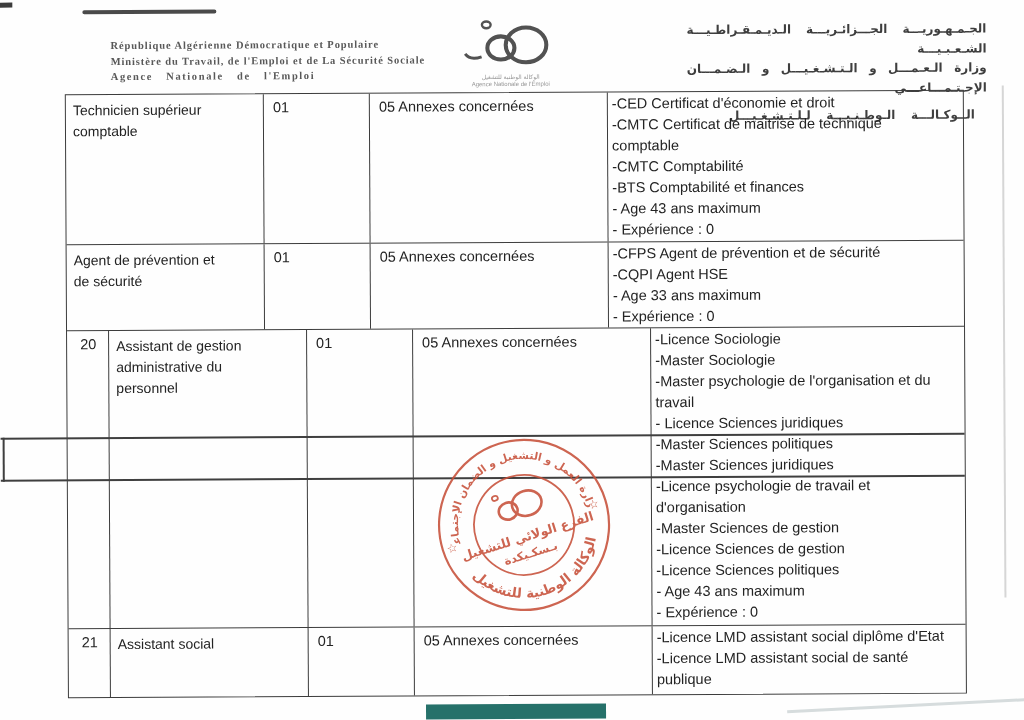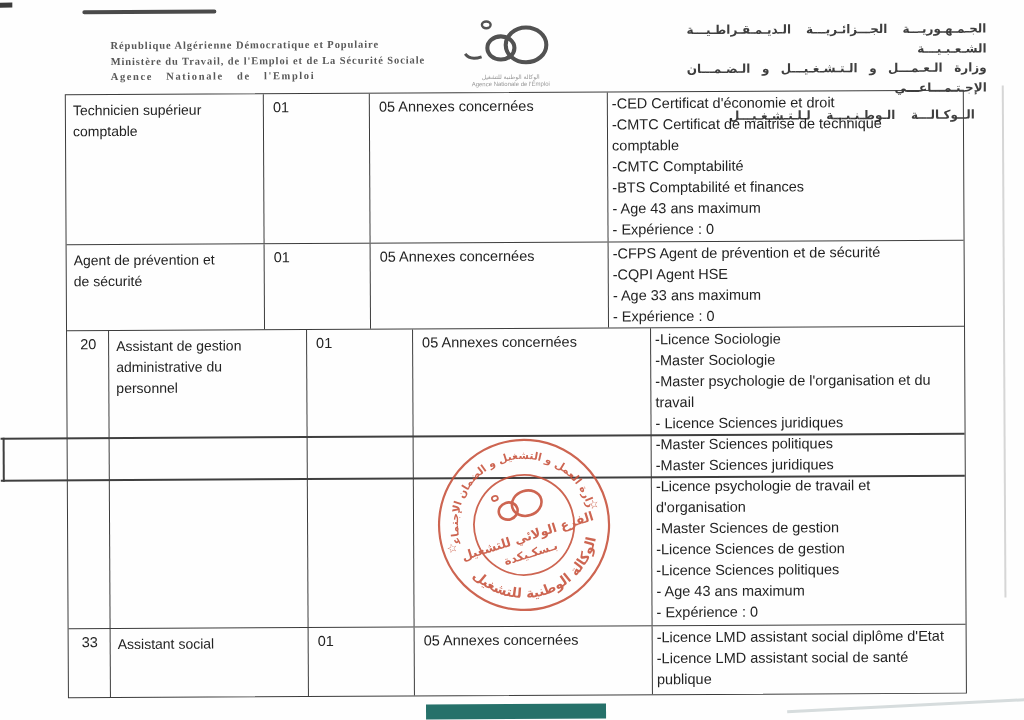--- a/index.html
+++ b/index.html
@@ -123,21 +123,21 @@
 -Master Sciences juridiques
 -Licence psychologie de travail et d'organisation
 -Master Sciences de gestion
 -Licence Sciences de gestion
 -Licence Sciences politiques
 - Age 43 ans maximum
 - Expérience : 0</div>
       </div>
 
       <div class="vrow r21">
-        <div class="cell c-num">33</div>
+        <div class="cell c-num">21</div>
         <div class="cell c-title">Assistant social</div>
         <div class="cell c-count">01</div>
         <div class="cell c-annex">05 Annexes concernées</div>
         <div class="cell c-req">-Licence LMD assistant social diplôme d'Etat
 -Licence LMD assistant social de santé publique</div>
       </div>
 
     </div>
 
     <div class="fold-a"></div>

